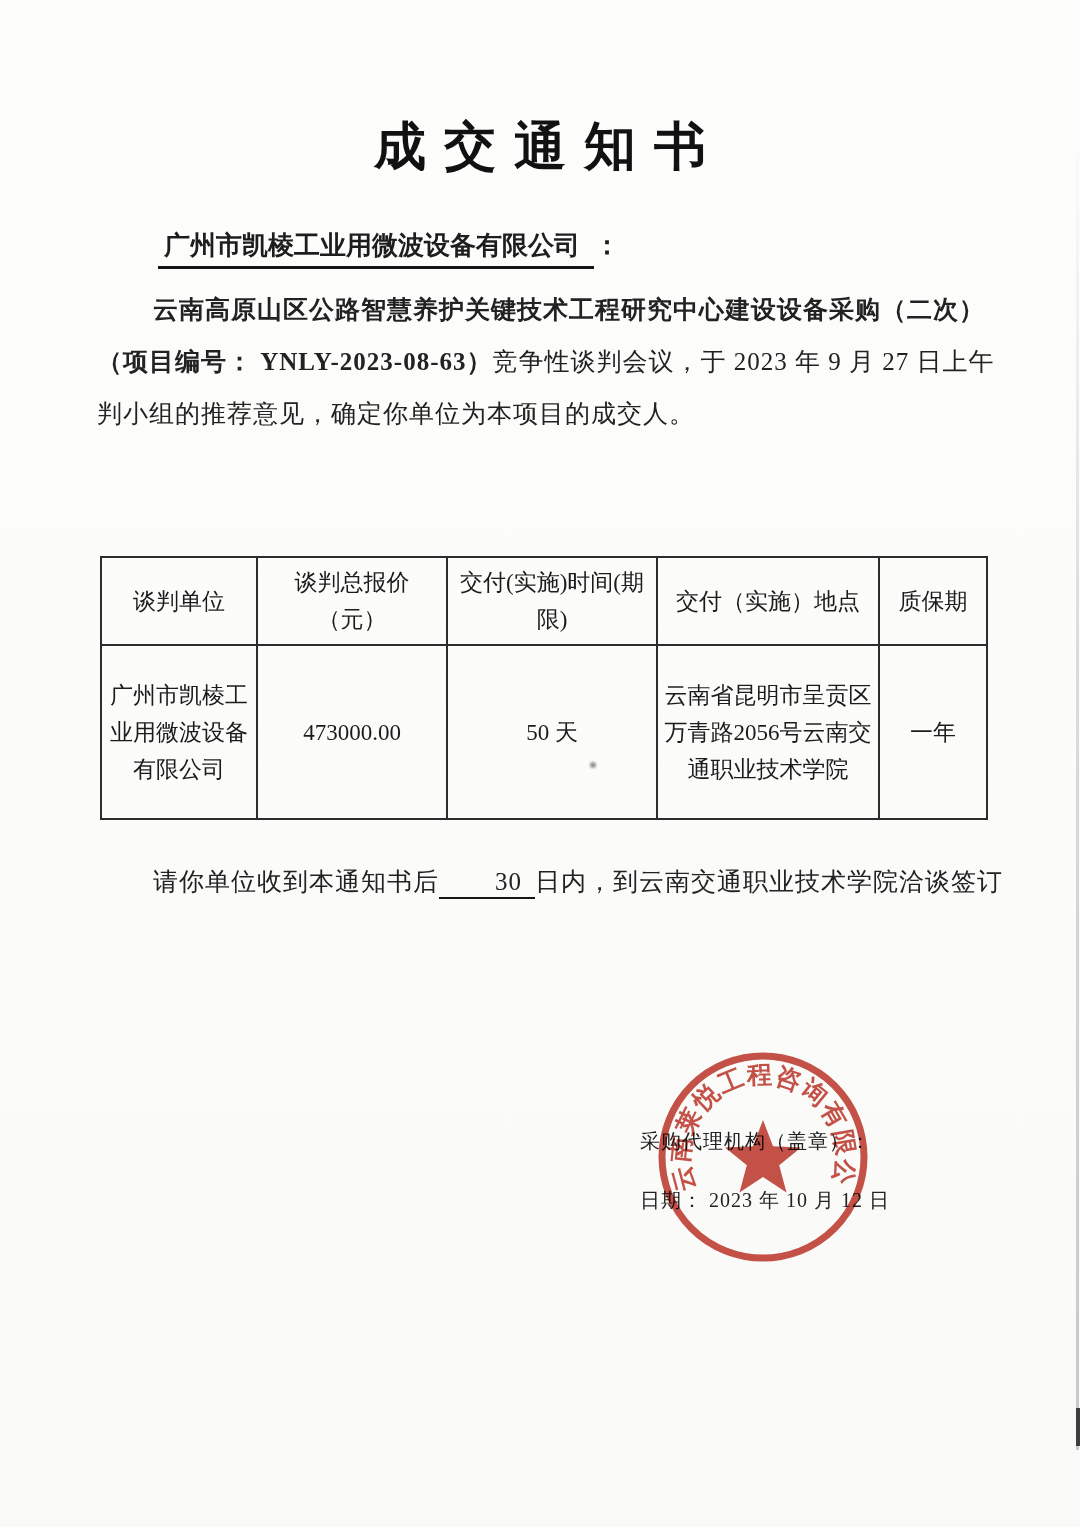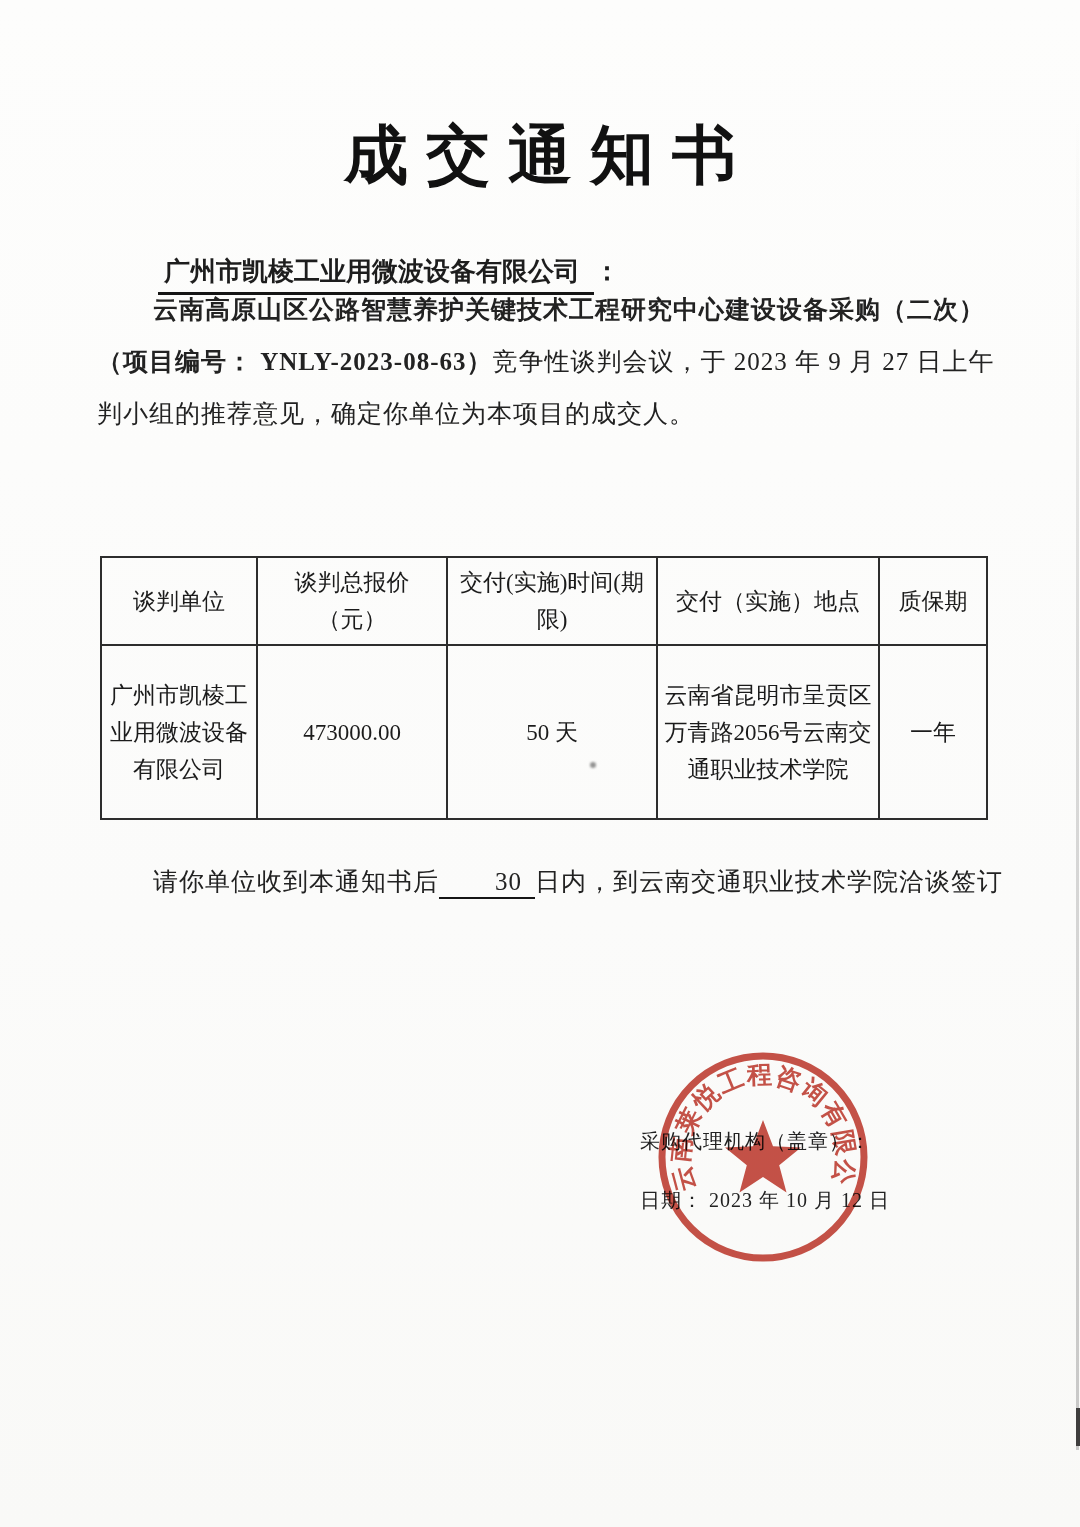--- a/index.html
+++ b/index.html
@@ -13,34 +13,33 @@
     color: #1d1d1d;
     font-family: "Liberation Serif", "DejaVu Serif", serif;
     overflow: hidden;
   }
   .doc-title {
     position: absolute;
     top: 112px;
     left: 0;
     width: 100%;
     text-align: center;
-    font-size: 64px;
+    font-size: 52px;
     font-weight: 700;
     letter-spacing: 18px;
     text-indent: 18px;
     color: #111;
   }
   .recipient {
     position: absolute;
     top: 228px;
     left: 158px;
     font-size: 26px;
     font-weight: 700;
     white-space: nowrap;
-    margin-top: 26px;
   }
   .recipient .company {
     display: inline-block;
     border-bottom: 3px solid #151515;
     padding: 0 14px 3px 6px;
   }
   .para {
     position: absolute;
     left: 97px;
     width: 896px;

